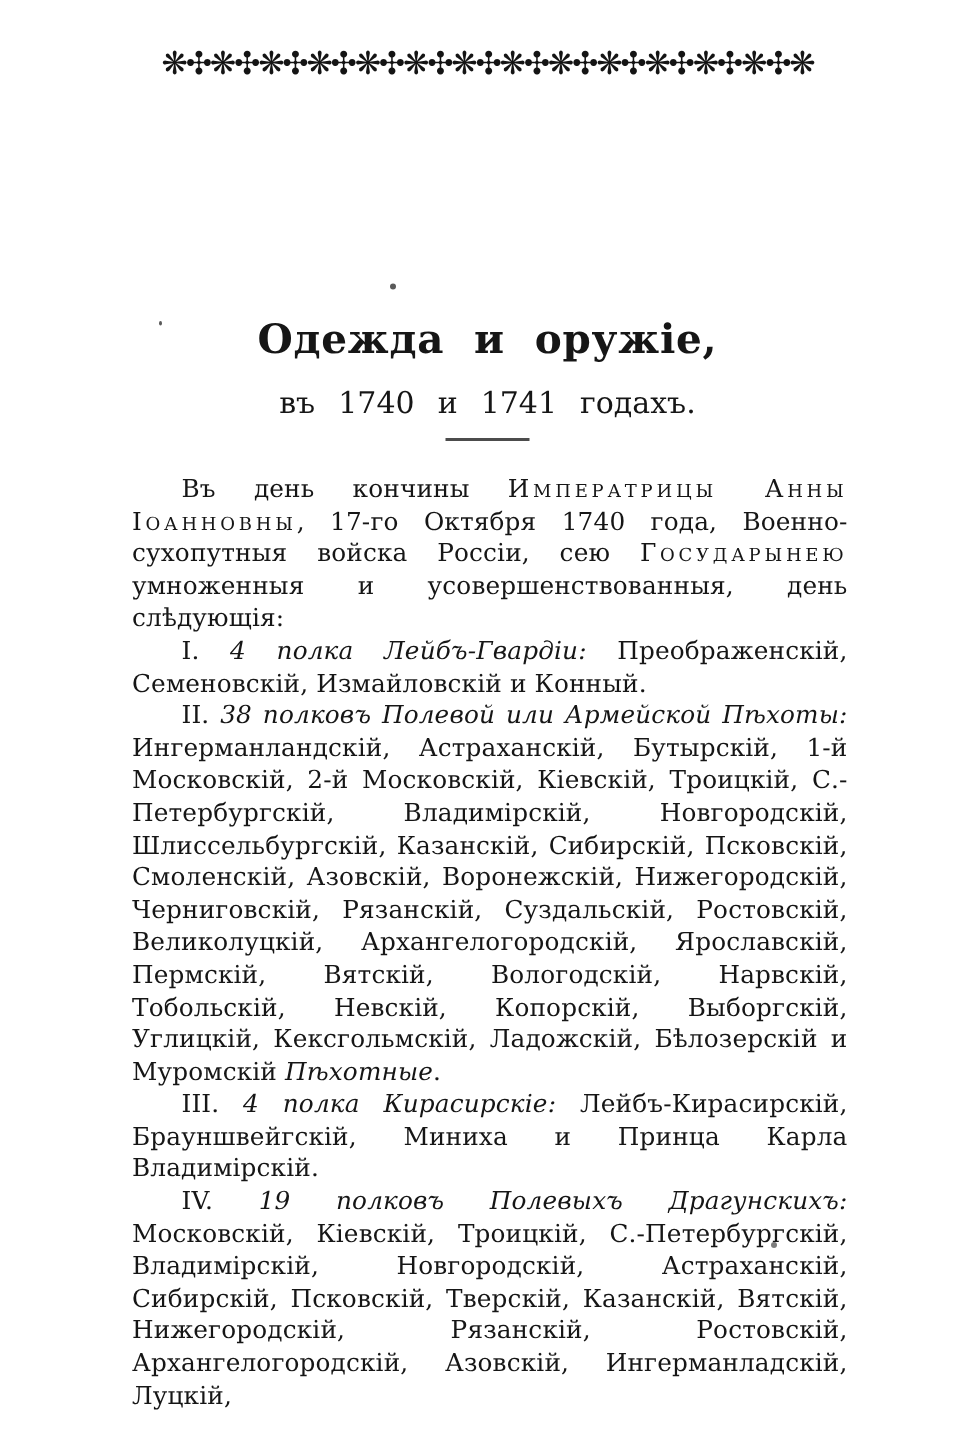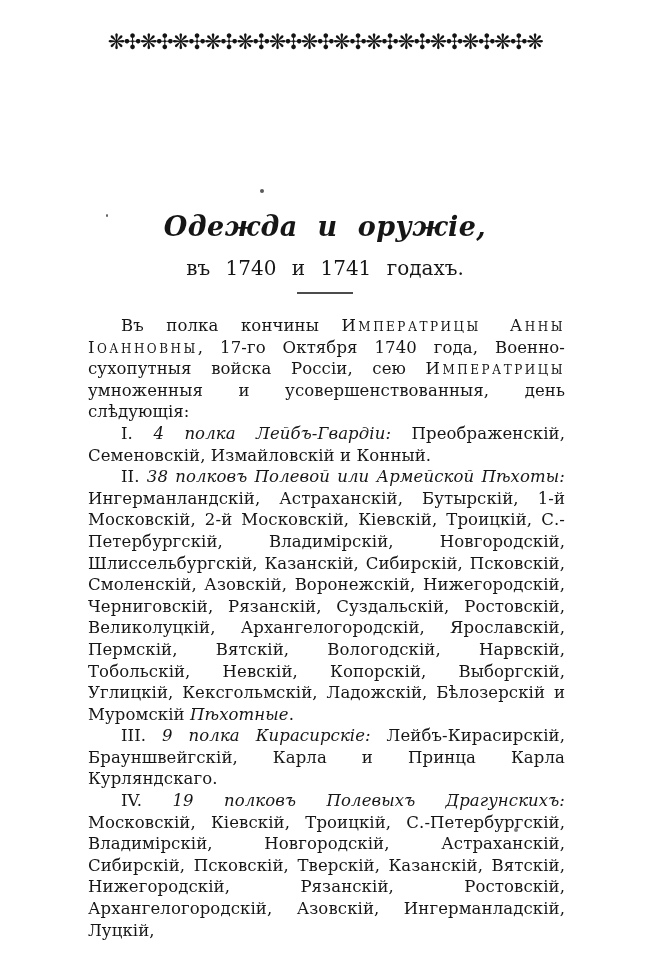--- a/index.html
+++ b/index.html
@@ -34,21 +34,20 @@
     padding-top: 211px;
   }
   .page-title {
     margin: 0;
     text-align: center;
     font-size: 27px;
     font-weight: bold;
     letter-spacing: 0.5px;
     word-spacing: 10px;
     line-height: 32px;
-    font-style: italic;
   }
   .page-subtitle {
     margin: 13px 0 0 0;
     text-align: center;
     font-size: 20px;
     word-spacing: 9px;
     line-height: 24px;
   }
   .divider-rule {
     width: 56px;
@@ -96,20 +95,20 @@
 <div class="speck speck-3"></div>
 
 <div class="content">
   <h1 class="page-title">Одежда и оружіе,</h1>
 
   <div class="page-subtitle">въ 1740 и 1741 годахъ.</div>
 
   <div class="divider-rule"></div>
 
   <div class="body-text">
-      <p class="para"><span class="seg-normal">Въ полка кончины </span><span class="seg-smallcaps">Императрицы Анны Іоанновны</span><span class="seg-normal">, 17-го Октября 1740 года, Военно-сухопутныя войска Россіи, сею </span><span class="seg-smallcaps">Императрицы</span><span class="seg-normal"> умноженныя и усовершенствованныя, день слѣдующія:</span></p>
+      <p class="para"><span class="seg-normal">Въ день кончины </span><span class="seg-smallcaps">Императрицы Анны Іоанновны</span><span class="seg-normal">, 17-го Октября 1740 года, Военно-сухопутныя войска Россіи, сею </span><span class="seg-smallcaps">Государынею</span><span class="seg-normal"> умноженныя и усовершенствованныя, день слѣдующія:</span></p>
       <p class="para"><span class="seg-normal">I. </span><span class="seg-italic">4 полка Лейбъ-Гвардіи:</span><span class="seg-normal"> Преображенскій, Семеновскій, Измайловскій и Конный.</span></p>
       <p class="para"><span class="seg-normal">II. </span><span class="seg-italic">38 полковъ Полевой или Армейской Пѣхоты:</span><span class="seg-normal"> Ингерманландскій, Астраханскій, Бутырскій, 1-й Московскій, 2-й Московскій, Кіевскій, Троицкій, С.-Петербургскій, Владимірскій, Новгородскій, Шлиссельбургскій, Казанскій, Сибирскій, Псковскій, Смоленскій, Азовскій, Воронежскій, Нижегородскій, Черниговскій, Рязанскій, Суздальскій, Ростовскій, Великолуцкій, Архангелогородскій, Ярославскій, Пермскій, Вятскій, Вологодскій, Нарвскій, Тобольскій, Невскій, Копорскій, Выборгскій, Углицкій, Кексгольмскій, Ладожскій, Бѣлозерскій и Муромскій </span><span class="seg-italic">Пѣхотные</span><span class="seg-normal">.</span></p>
-      <p class="para"><span class="seg-normal">III. </span><span class="seg-italic">9 полка Кирасирскіе:</span><span class="seg-normal"> Лейбъ-Кирасирскій, Брауншвейгскій, Карла и Принца Карла Курляндскаго.</span></p>
+      <p class="para"><span class="seg-normal">III. </span><span class="seg-italic">4 полка Кирасирскіе:</span><span class="seg-normal"> Лейбъ-Кирасирскій, Брауншвейгскій, Миниха и Принца Карла Владимірскій.</span></p>
       <p class="para"><span class="seg-normal">IV. </span><span class="seg-italic">19 полковъ Полевыхъ Драгунскихъ:</span><span class="seg-normal"> Московскій, Кіевскій, Троицкій, С.-Петербургскій, Владимірскій, Новгородскій, Астраханскій, Сибирскій, Псковскій, Тверскій, Казанскій, Вятскій, Нижегородскій, Рязанскій, Ростовскій, Архангелогородскій, Азовскій, Ингерманладскій, Луцкій,</span></p>
     </div>
 
 </div>
 
 </body></html>

